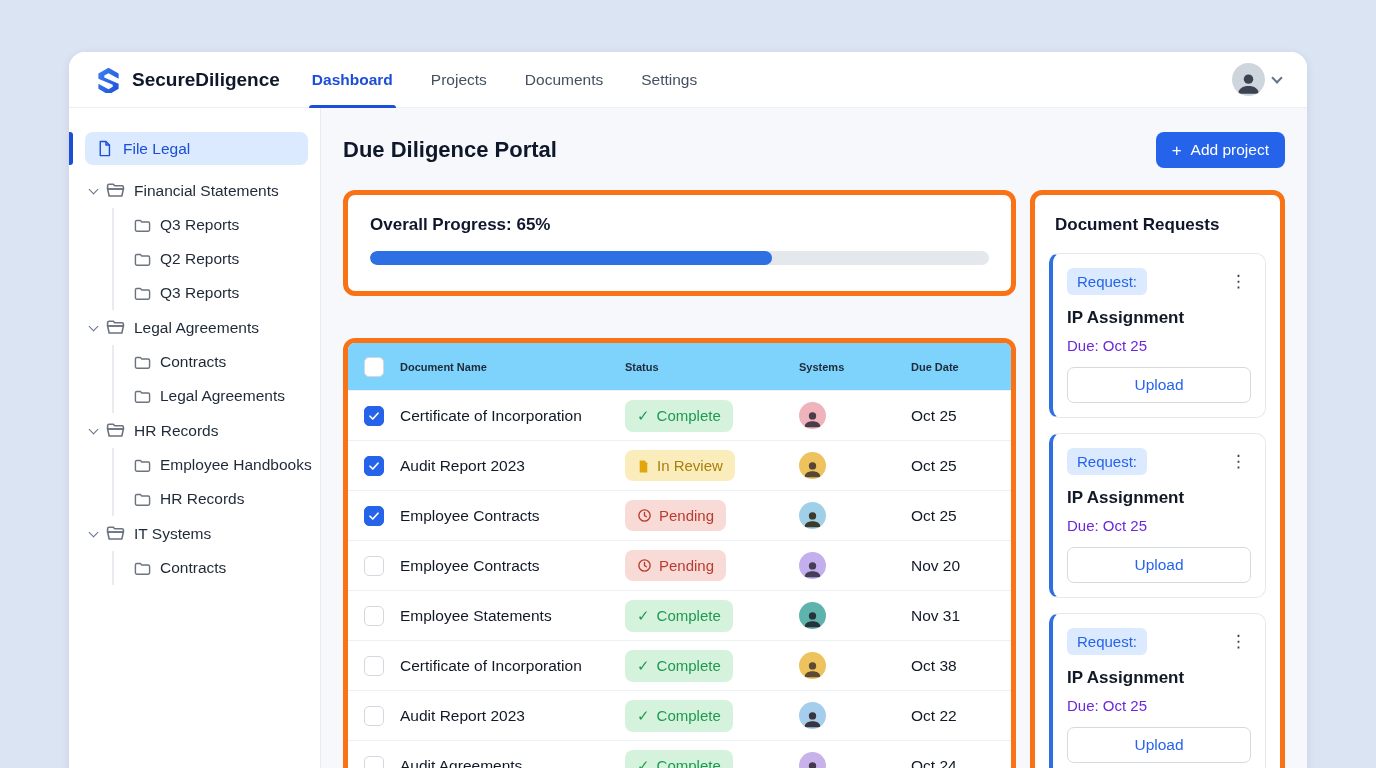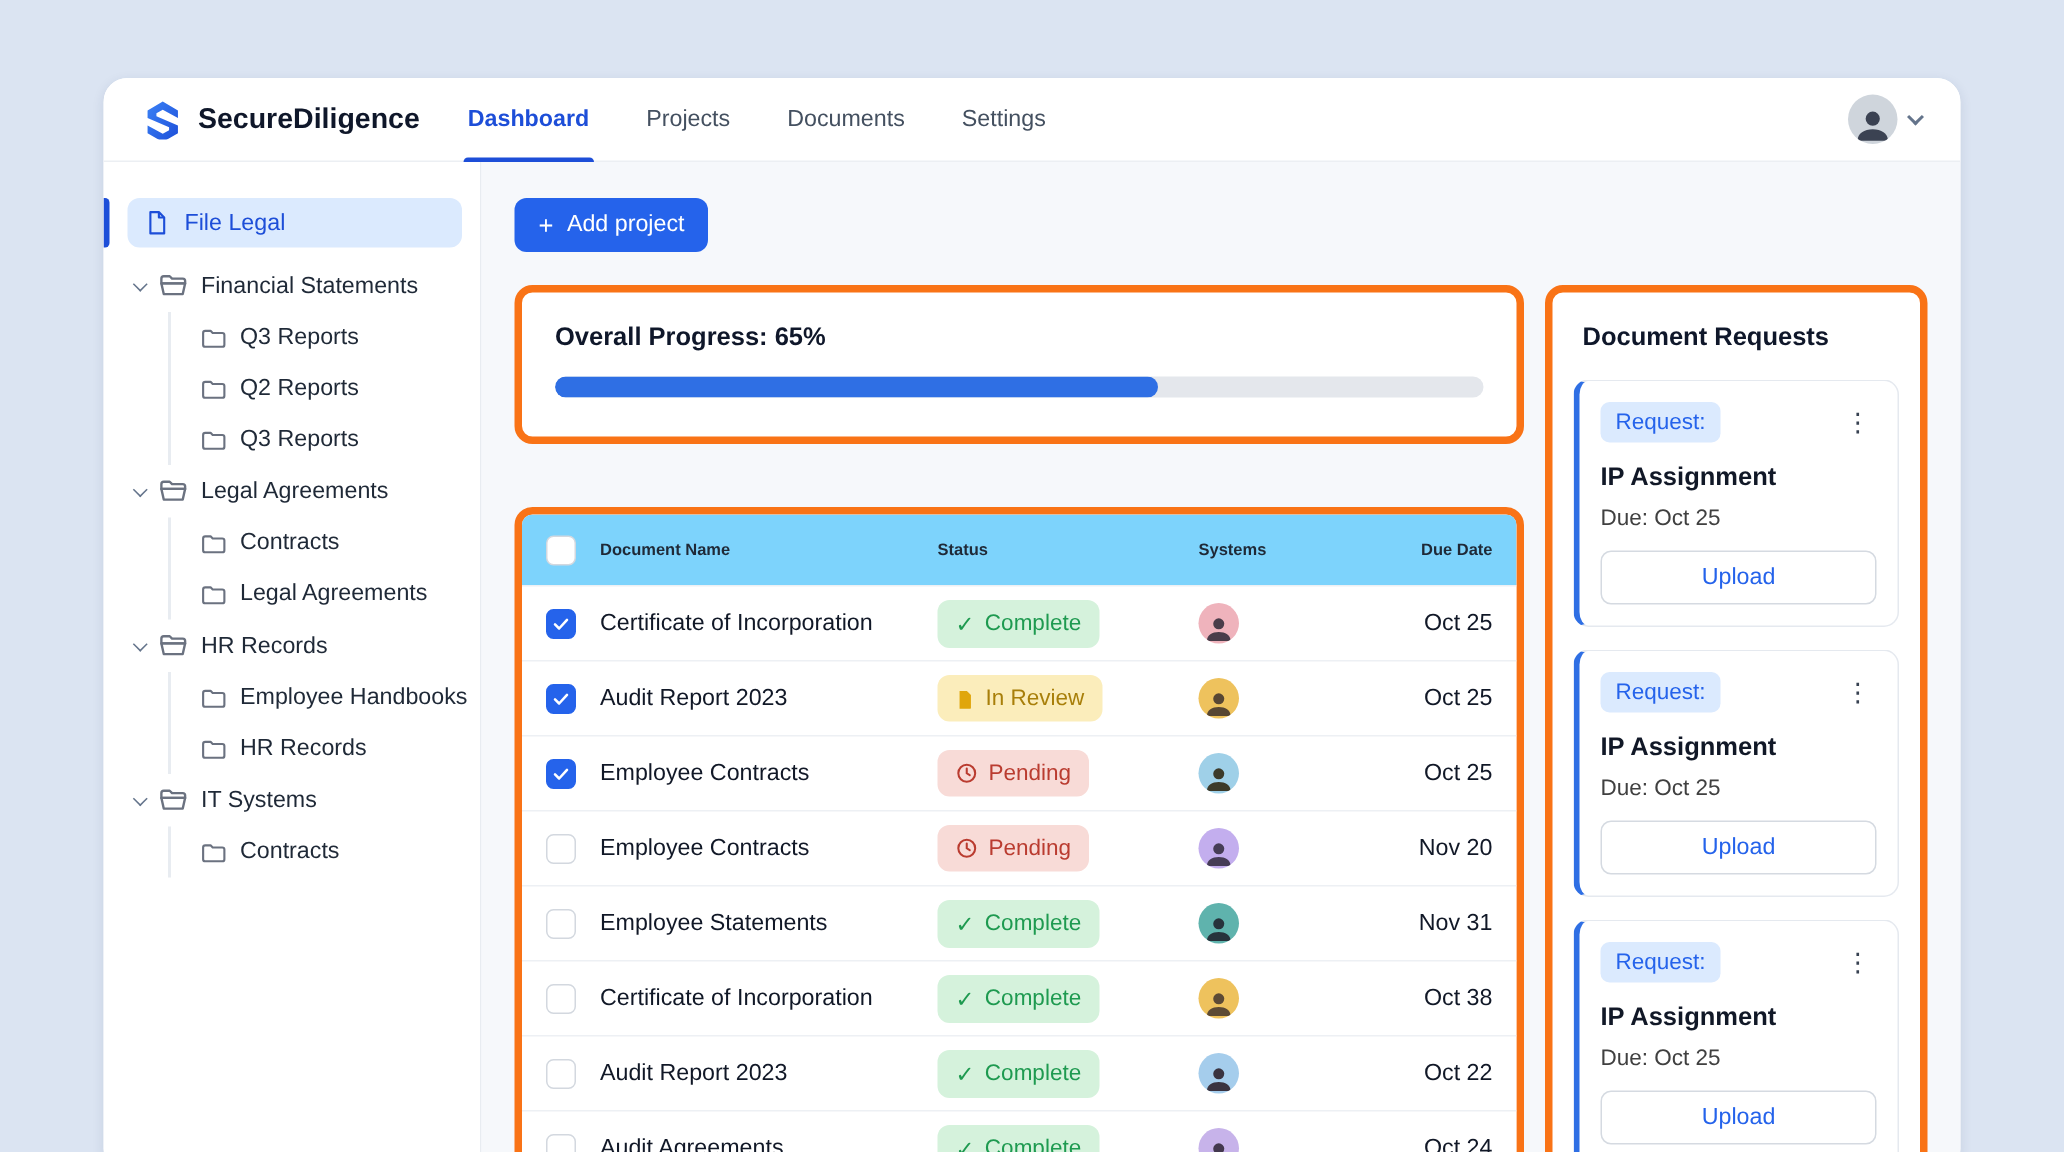--- a/index.html
+++ b/index.html
@@ -66,41 +66,41 @@
   
   .table-card { overflow:hidden; }
   .thead { display:flex; align-items:center; background:#7dd3fc; height:47px; padding:0 16px;
            gap:16px; font-weight:bold; color:#1f2937; font-size:11px; }
   .trow { display:flex; align-items:center; height:50px; padding:0 16px; gap:16px;
           border-top:1px solid #edf0f4; font-size:15.5px; background:#fff; }
   .c-check { width:20px; flex-shrink:0; }
   .c-name { flex:1; min-width:0; }
   .c-status { width:158px; flex-shrink:0; }
   .c-assignee { width:96px; flex-shrink:0; }
-  .c-due { width:84px; flex-shrink:0;text-align:right; }
+  .c-due { width:84px; flex-shrink:0; }
   .cb { width:20px; height:20px; border-radius:5px; border:1.5px solid #d3d8df; background:#fff;
         display:flex; align-items:center; justify-content:center; cursor:pointer; }
   .cb.checked { background:#2563eb; border-color:#2563eb; }
   .badge { display:inline-flex; align-items:center; gap:7px; padding:7px 12px; border-radius:8px; font-size:15px; }
   .badge.complete { background:#d5f2dc; color:#1e9a50; }
   .badge.review   { background:#fbedbb; color:#a87f0a; }
   .badge.pending  { background:#f8dbd7; color:#ba3c30; }
   .avatar-sm { width:27px; height:27px; border-radius:50%; overflow:hidden;
                display:flex; align-items:flex-end; justify-content:center; }
 
   
   .right-panel { width:255px; flex-shrink:0; padding:20px 14px 14px 14px; }
   .panel-title { font-size:17px; font-weight:bold; color:#0f172a; margin-bottom:18px; padding-left:6px; }
   .req-card { border:1px solid #e5e9ef; border-left:4px solid #2f6fe4; border-radius:10px;
               padding:14px; margin-bottom:15px; background:#fff; }
   .req-top { display:flex; justify-content:space-between; align-items:center; margin-bottom:13px;gap:35px; }
   .req-badge { background:#dbeafe; color:#2563eb; padding:5px 10px; border-radius:6px; font-size:15px; }
   .kebab { color:#374151; font-size:17px; line-height:1; cursor:pointer; padding:2px 4px; }
   .req-title { font-size:17px; font-weight:bold; color:#111827; margin-bottom:9px; }
-  .req-due { font-size:15px; color:#404040; margin-bottom:13px; }
+  .req-due { font-size:15px; color:#6d28d9; margin-bottom:13px; }
   .upload-btn { width:100%; height:36px; border:1px solid #d5dae1; border-radius:7px; background:#fff;
                 color:#2563eb; font-size:15.5px; cursor:pointer; font-family:"Liberation Sans", sans-serif; }
 </style>
 </head>
 <body>
 
 <div class="window">
 
   <div class="topnav">
     <div class="brand">
@@ -249,20 +249,21 @@
               <span>Contracts</span>
             </div>
         </div>
 
       </div>
     </div>
 
     <div class="main">
 
       <div class="main-header">
+        <div class="page-title">Due Diligence Portal</div>
         <button class="btn-primary">
           <span class="btn-plus">+</span>
           <span>Add project</span>
         </button>
       </div>
 
       <div class="content-row">
         <div class="left-col">
 
           <div class="card progress-card">

